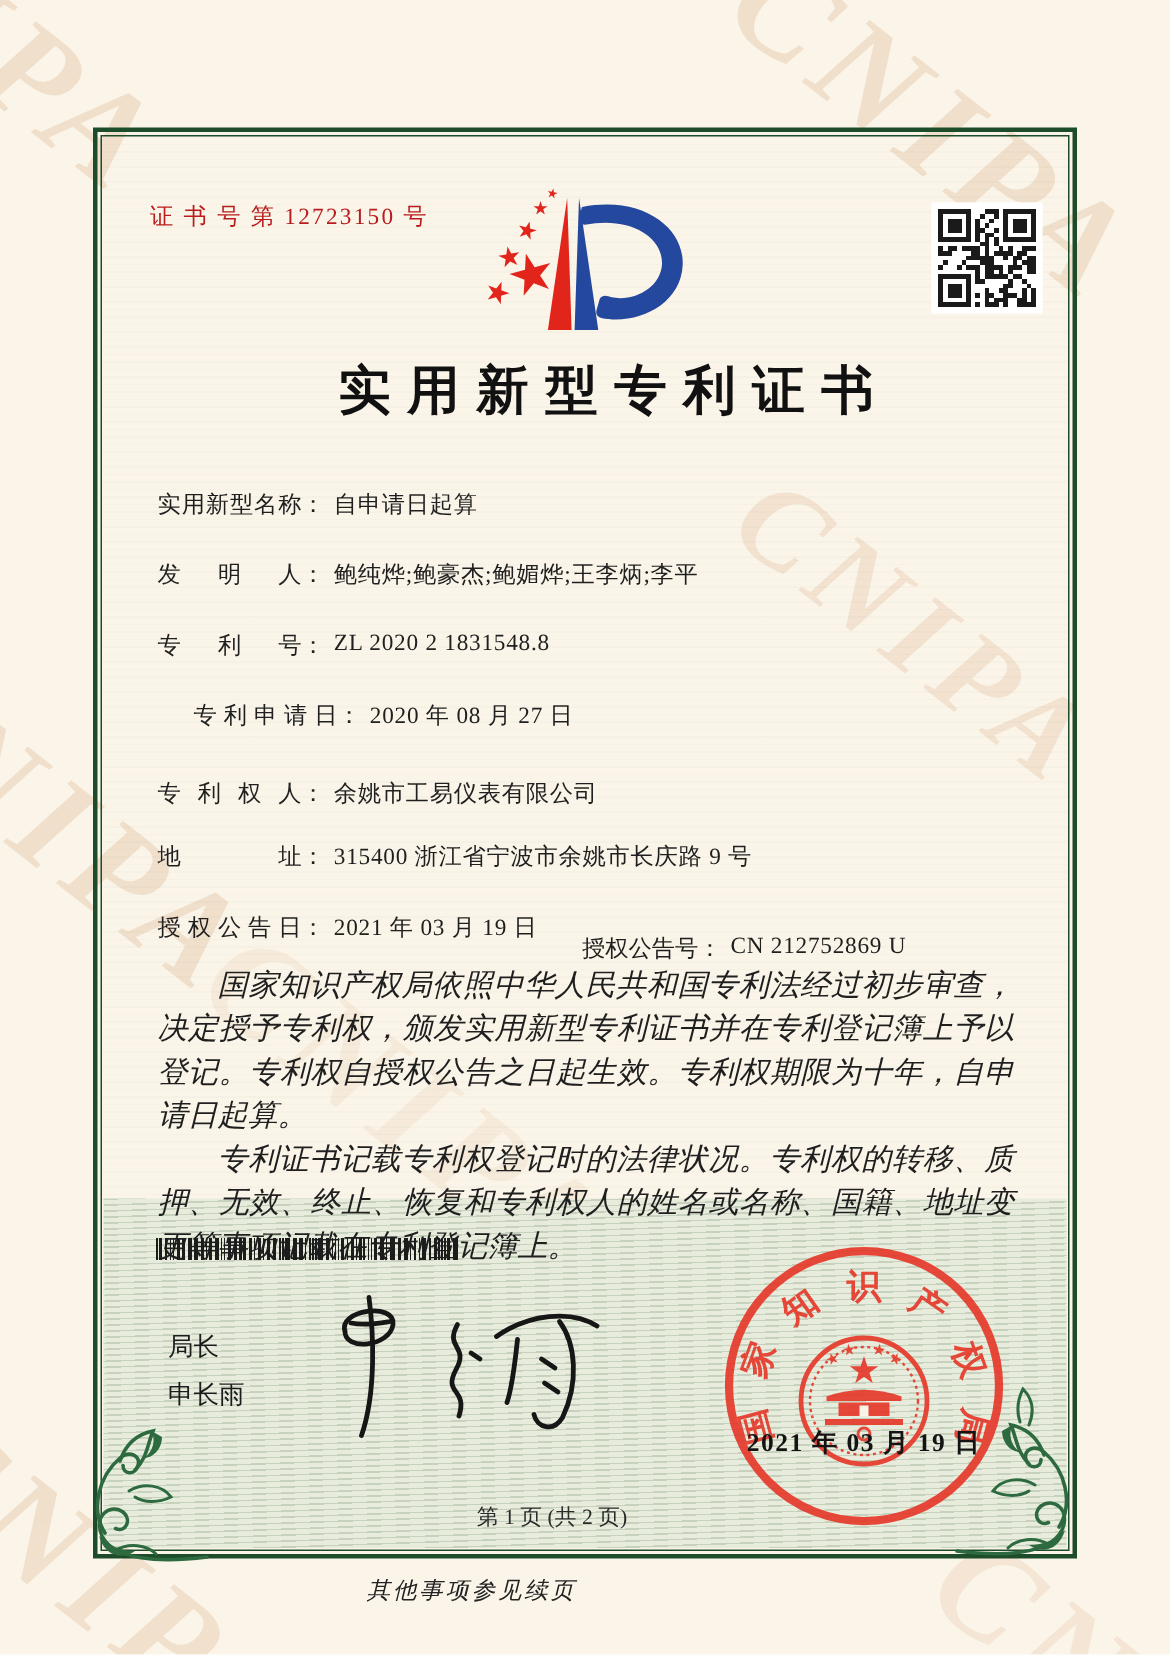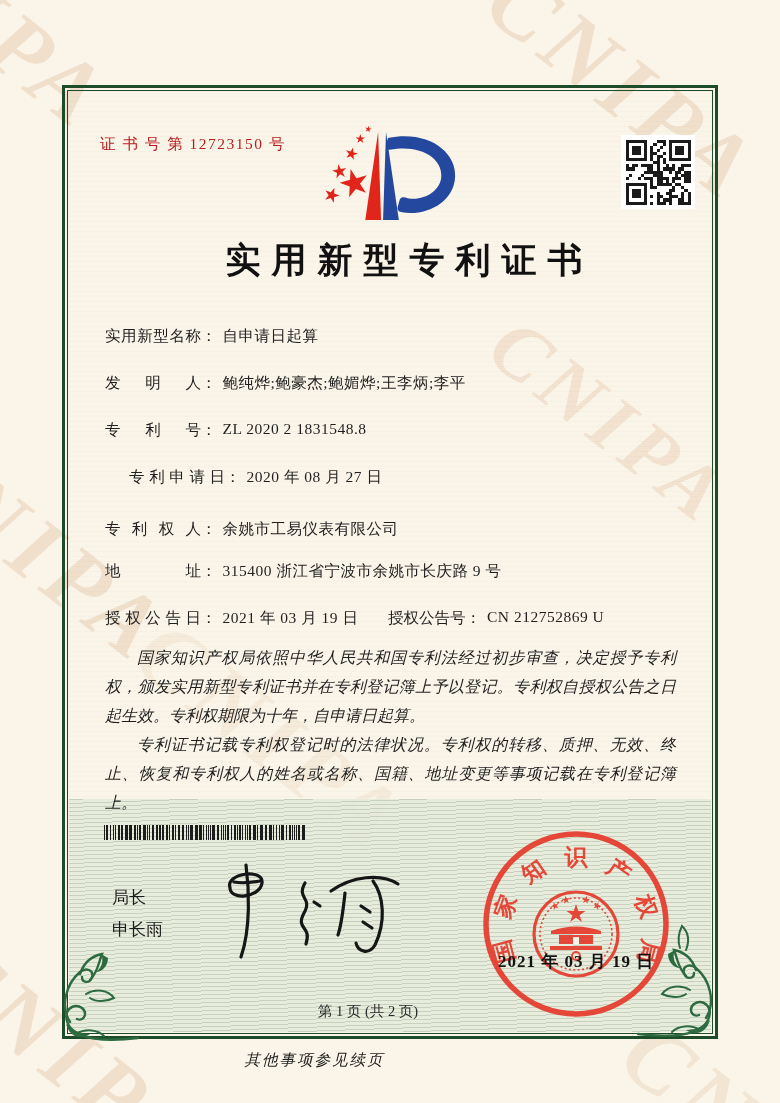--- a/index.html
+++ b/index.html
@@ -42,25 +42,25 @@
     position:absolute; left:0; width:780px; top:237px; z-index:5;
     text-align:center; font-size:35px; font-weight:700; letter-spacing:11px;
     color:#111; text-indent:11px;padding-left:28px;
   }
   
   .fields { position:absolute; left:105px; top:326px; width:570px; z-index:5; font-size:15.5px; }
   .frow { position:absolute; left:0; height:24px; white-space:nowrap; }
   .flabel { display:inline-block; width:96px; text-align:justify; text-align-last:justify; vertical-align:top; }
   .fcolon { display:inline-block; vertical-align:top; }
   .fvalue { display:inline-block; margin-left:6px; vertical-align:top; letter-spacing:.5px; }
-  .grant-extra { position:absolute; left:283px; top:0; white-space:nowrap;text-align:right; }
+  .grant-extra { position:absolute; left:283px; top:14px; white-space:nowrap;text-align:right; }
   
   .paras {
     position:absolute; left:105px; right:104px; top:643px; z-index:5;
-    font-size:16px; line-height:29px; text-align:justify;
+    font-size:20px; line-height:29px; text-align:justify;
     font-style:italic;
   }
   .paras p { text-indent:2em; }
   
   .barcode { position:absolute; left:104px; top:825px; z-index:5; }
   .sig-block {
     position:absolute; left:112px; top:882px; z-index:6;
     font-family:"Liberation Sans","DejaVu Sans",sans-serif;
     font-size:17px; line-height:32px; color:#1c1c1c;
   }

